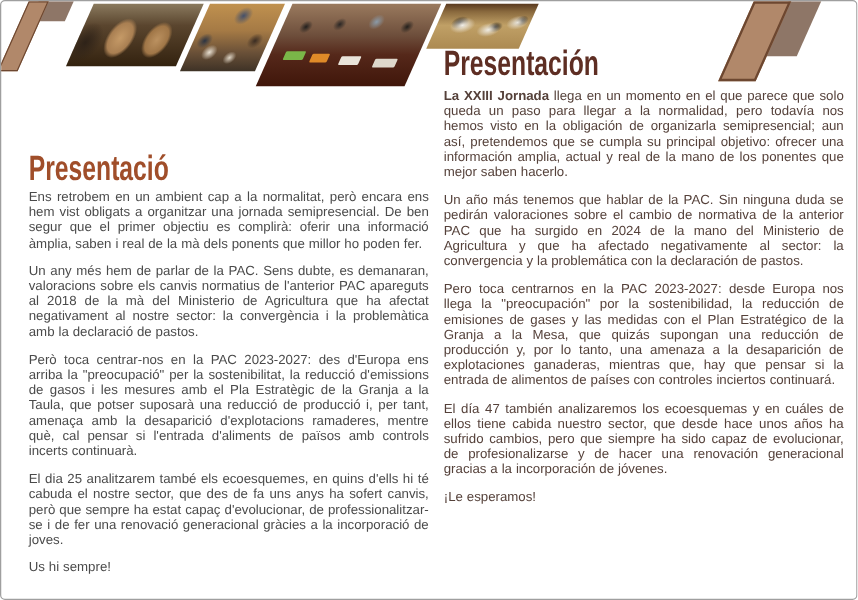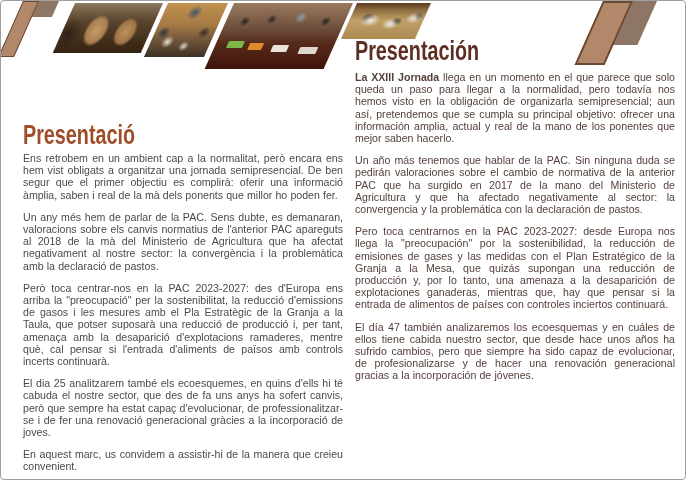--- a/index.html
+++ b/index.html
@@ -104,28 +104,28 @@
     <div class="skewed deco-right-tan"></div>
   </div>
 
   <div class="col col-left">
     <h1 class="heading">Presentació</h1>
     <div class="paras">
         <p>Ens retrobem en un ambient cap a la normalitat, però encara ens hem vist obligats a organitzar una jornada semipresencial. De ben segur que el primer objectiu es complirà: oferir una informació àmplia, saben i real de la mà dels ponents que millor ho poden fer.</p>
         <p>Un any més hem de parlar de la PAC. Sens dubte, es demanaran, valoracions sobre els canvis normatius de l'anterior PAC apareguts al 2018 de la mà del Ministerio de Agricultura que ha afectat negativament al nostre sector: la convergència i la problemàtica amb la declaració de pastos.</p>
         <p>Però toca centrar-nos en la PAC 2023-2027: des d'Europa ens arriba la "preocupació" per la sostenibilitat, la reducció d'emissions de gasos i les mesures amb el Pla Estratègic de la Granja a la Taula, que potser suposarà una reducció de producció i, per tant, amenaça amb la desaparició d'explotacions ramaderes, mentre què, cal pensar si l'entrada d'aliments de països amb controls incerts continuarà.</p>
         <p>El dia 25 analitzarem també els ecoesquemes, en quins d'ells hi té cabuda el nostre sector, que des de fa uns anys ha sofert canvis, però que sempre ha estat capaç d'evolucionar, de professionalitzar-se i de fer una renovació generacional gràcies a la incorporació de joves.</p>
-        <p>En aquest marc, us convidem a assistir-hi de la manera que creieu convenient.</p>
         <p>Us hi sempre!</p>
       </div>
   </div>
 
   <div class="col col-right">
     <h1 class="heading">Presentación</h1>
     <div class="paras">
         <p><strong>La XXIII Jornada</strong> llega en un momento en el que parece que solo queda un paso para llegar a la normalidad, pero todavía nos hemos visto en la obligación de organizarla semipresencial; aun así, pretendemos que se cumpla su principal objetivo: ofrecer una información amplia, actual y real de la mano de los ponentes que mejor saben hacerlo.</p>
-        <p>Un año más tenemos que hablar de la PAC. Sin ninguna duda se pedirán valoraciones sobre el cambio de normativa de la anterior PAC que ha surgido en 2017 de la mano del Ministerio de Agricultura y que ha afectado negativamente al sector: la convergencia y la problemática con la declaración de pastos.</p>
+        <p>Un año más tenemos que hablar de la PAC. Sin ninguna duda se pedirán valoraciones sobre el cambio de normativa de la anterior PAC que ha surgido en 2024 de la mano del Ministerio de Agricultura y que ha afectado negativamente al sector: la convergencia y la problemática con la declaración de pastos.</p>
         <p>Pero toca centrarnos en la PAC 2023-2027: desde Europa nos llega la "preocupación" por la sostenibilidad, la reducción de emisiones de gases y las medidas con el Plan Estratégico de la Granja a la Mesa, que quizás supongan una reducción de producción y, por lo tanto, una amenaza a la desaparición de explotaciones ganaderas, mientras que, hay que pensar si la entrada de alimentos de países con controles inciertos continuará.</p>
         <p>El día 47 también analizaremos los ecoesquemas y en cuáles de ellos tiene cabida nuestro sector, que desde hace unos años ha sufrido cambios, pero que siempre ha sido capaz de evolucionar, de profesionalizarse y de hacer una renovación generacional gracias a la incorporación de jóvenes.</p>
+        <p>¡Le esperamos!</p>
       </div>
   </div>
 
 </div>
 
 </body></html>

